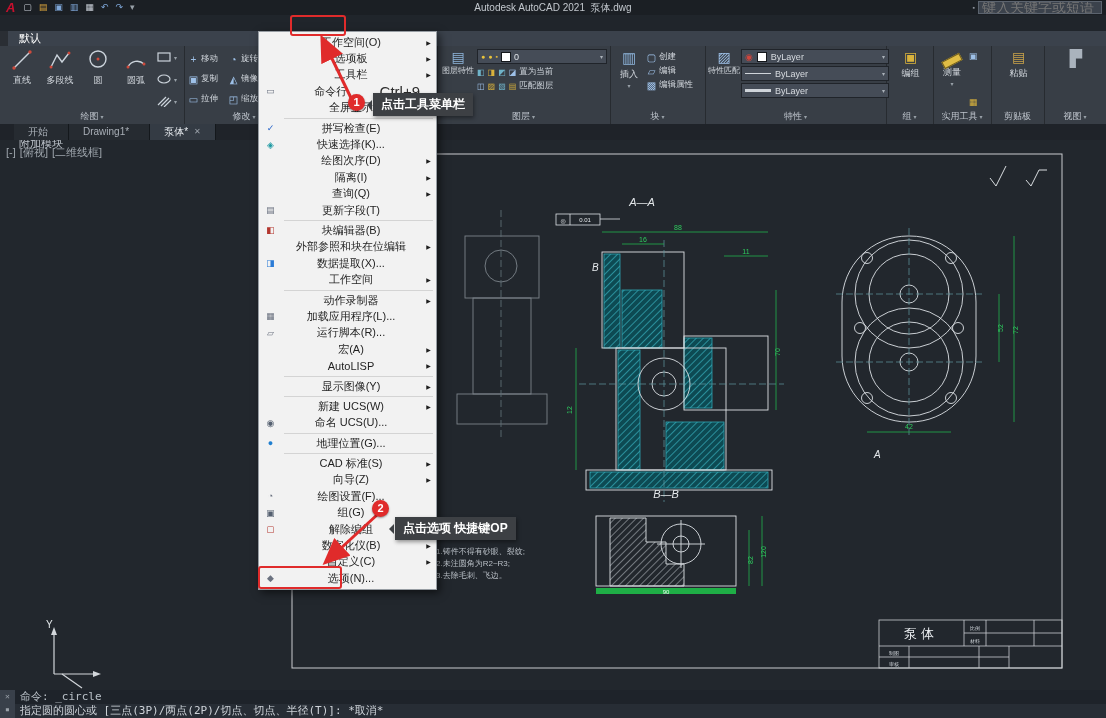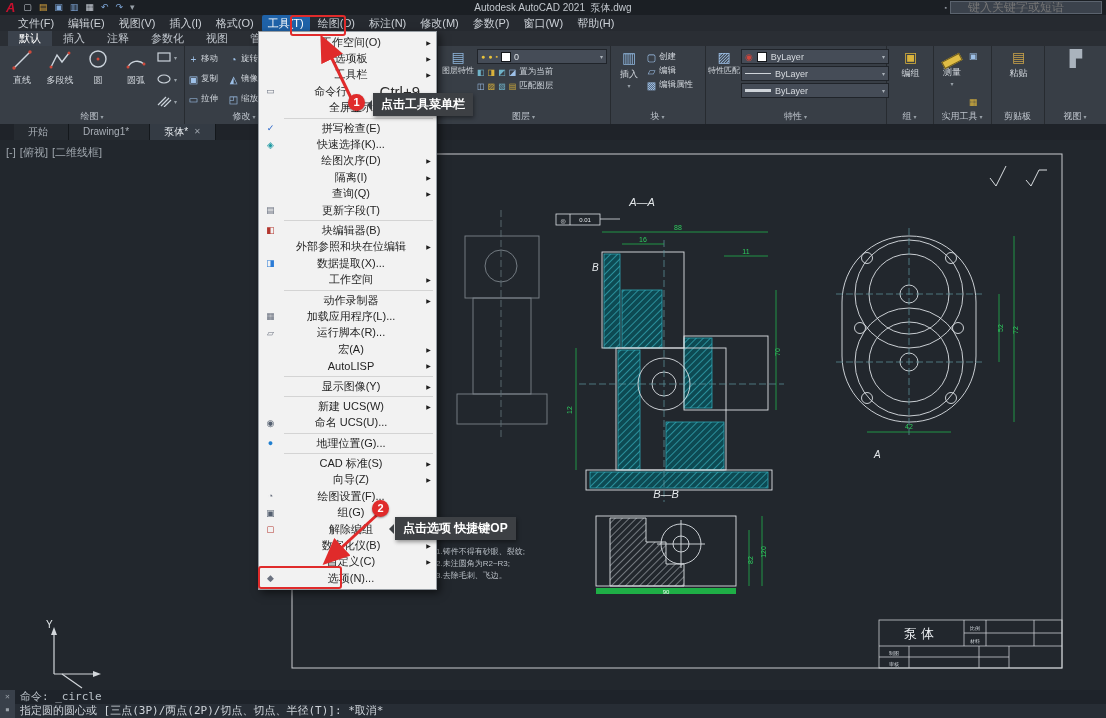--- a/index.html
+++ b/index.html
@@ -6,27 +6,27 @@
   #app{position:relative;width:1106px;height:718px;background:#20252b;overflow:hidden;
        font-family:"Liberation Sans",sans-serif;-webkit-font-smoothing:antialiased;}
   
   .titlebar{position:absolute;top:0;left:0;right:0;height:15px;background:#1b1f24;display:flex;align-items:center;z-index:3;}
   .logo{color:#c8102e;font-weight:bold;font-size:13px;font-style:italic;margin:0 8px 0 6px;line-height:15px;}
   .qat{display:flex;gap:7px;align-items:center;}
   .qat-btn{font-size:9px;line-height:15px;cursor:default;}
   .tb-title{position:absolute;left:300px;right:300px;text-align:center;font-size:10px;color:#c3c8ce;line-height:15px;pointer-events:none;white-space:nowrap;}
   .search{position:absolute;right:4px;top:1px;display:flex;align-items:center;gap:3px;}
   .search .dot{color:#8a9099;font-size:7px;}
-  .search input{width:116px;height:11px;background:#3b424c;border:1px solid #5b636e;color:#a9b0b8;font-size:12px;padding:0 17px;font-family:Liberation Mono, monospace;}
+  .search input{width:116px;height:11px;background:#3b424c;border:1px solid #5b636e;color:#a9b0b8;font-size:14px;padding:0 3px;font-family:Liberation Mono, monospace;}
   
   .menubar{position:absolute;top:15px;left:0;right:0;height:16px;background:#262a30;display:flex;align-items:center;padding-left:12px;z-index:3;}
   .mb-item{font-size:11px;color:#ccd1d7;padding:1px 6px;margin-right:2px;white-space:nowrap;border-radius:2px;}
   .mb-item.active{background:#1f62a8;color:#fff;}
   
-  .ribbon-tabs{position:absolute;top:31px;left:0;right:0;height:15px;background:#2a2e34;display:flex;padding-left:8px;z-index:2;}
+  .ribbon-tabs{position:absolute;top:31px;left:0;right:0;height:15px;background:#2a2e34;display:flex;padding-left:8px;z-index:2;flex-direction:column;}
   .rtab{font-size:11px;color:#bfc5cc;line-height:15px;padding:0 11px;white-space:nowrap;}
   .rtab.active{background:#3b424c;color:#fff;}
   .ribbon-body{position:absolute;top:46px;left:0;right:0;height:78px;background:#383e46;z-index:2;}
   .panel{position:absolute;top:0;bottom:0;border-right:1px solid #272b30;}
   .panel-label{position:absolute;bottom:1px;left:0;right:0;text-align:center;font-size:9px;color:#bfc5cd;white-space:nowrap;}
   .panel-label .car{font-size:6px;margin-left:2px;color:#98a0a8;}
   .p-content{position:absolute;top:3px;left:4px;right:2px;bottom:15px;}
   .row{display:flex;gap:2px;}
   .col{display:flex;flex-direction:column;gap:2px;}
   .bigbtn{width:36px;display:flex;flex-direction:column;align-items:center;gap:1px;cursor:default;}
@@ -111,35 +111,20 @@
       </div>
     <div class="tb-title">
       <span>Autodesk AutoCAD 2021</span>&nbsp;&nbsp;<span>泵体.dwg</span>
     </div>
     <div class="search">
       <span class="dot">▪</span>
       <input placeholder="键入关键字或短语" style="">
     </div>
   </div>
 
-  <div class="menubar">
-
-  <span class="mb-item">文件(F)</span>
-      <span class="mb-item">编辑(E)</span>
-      <span class="mb-item">视图(V)</span>
-      <span class="mb-item">插入(I)</span>
-      <span class="mb-item">格式(O)</span>
-      <span class="mb-item active">工具(T)</span>
-      <span class="mb-item">绘图(D)</span>
-      <span class="mb-item">标注(N)</span>
-      <span class="mb-item">修改(M)</span>
-      <span class="mb-item">参数(P)</span>
-      <span class="mb-item">窗口(W)</span>
-      <span class="mb-item">帮助(H)</span>
-    </div>
 
   <div class="ribbon-tabs">
 
   <span class="rtab active">默认</span>
       <span class="rtab">插入</span>
       <span class="rtab">注释</span>
       <span class="rtab">参数化</span>
       <span class="rtab">视图</span>
       <span class="rtab">管理</span>
       <span class="rtab">输出</span>

